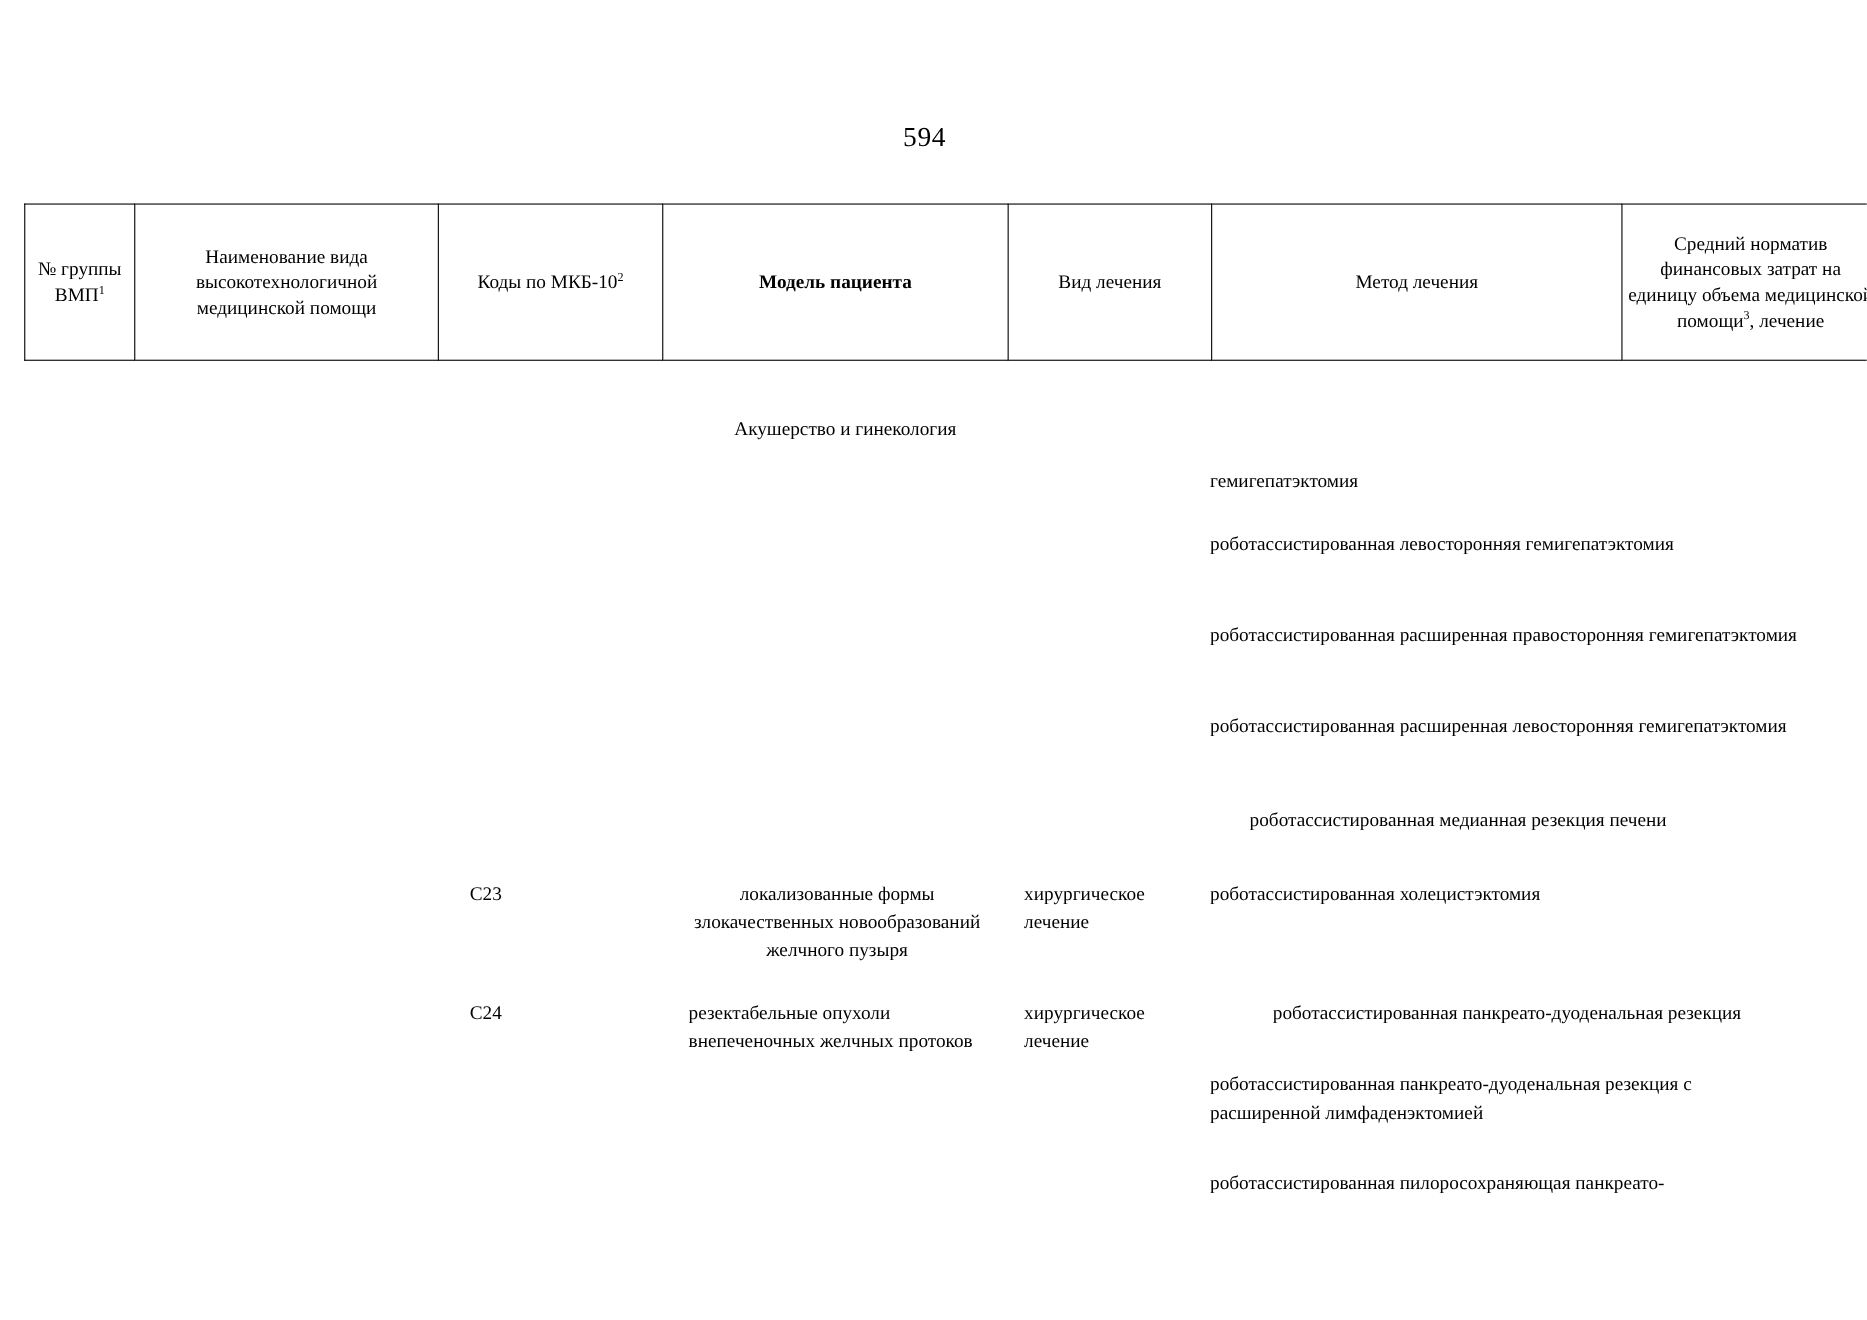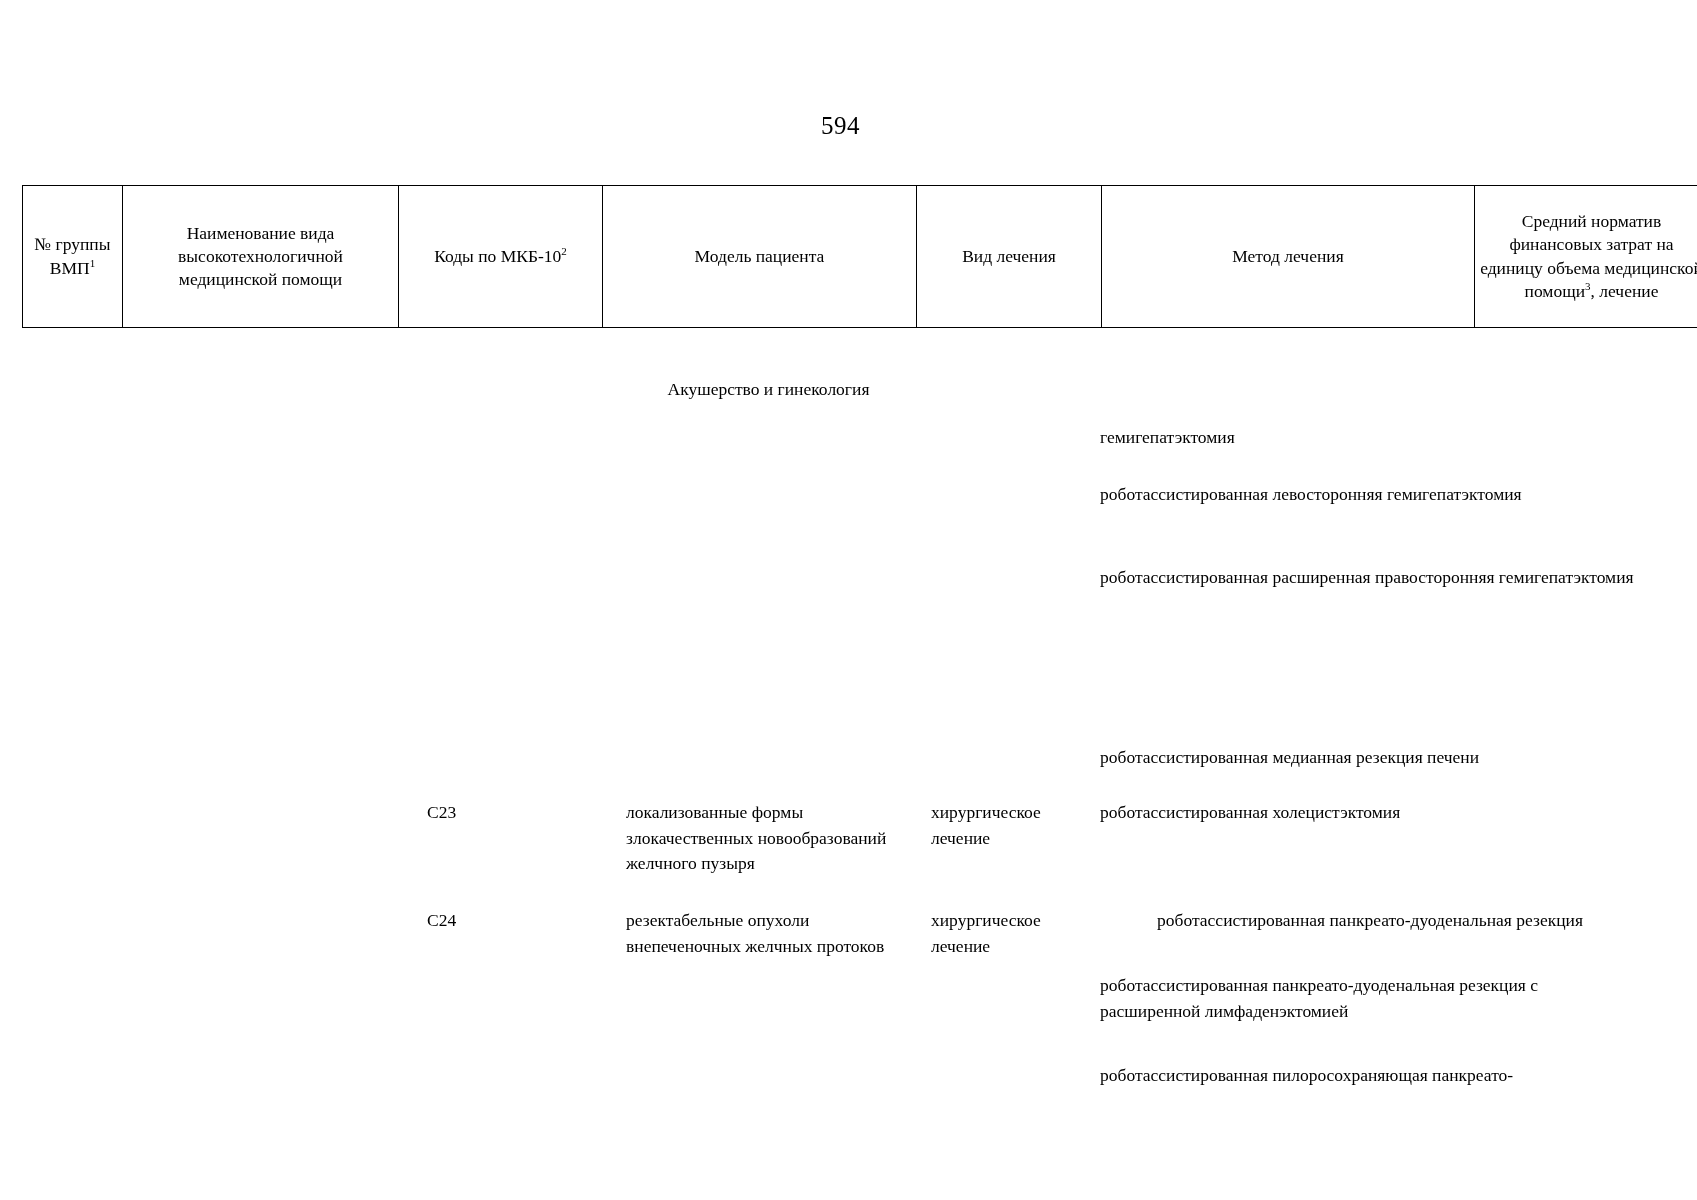--- a/index.html
+++ b/index.html
@@ -47,21 +47,21 @@
     border: 1.4px solid #000000;
     vertical-align: middle;
     text-align: center;
     font-size: 17.5px;
     line-height: 1.33;
     padding: 2px 4px;
   }
   .col-group      { width: 91px; }
   .col-name       { width: 267px; }
   .col-codes      { width: 195px; }
-  .col-model      { width: 305px; }
+  .col-model      { width: 305px; font-weight: bold; }
   .col-treat      { width: 176px; }
   .col-method     { width: 364px; }
   .col-norm       { width: 225px; }
 
   .header-table sup {
     font-size: 11px;
     vertical-align: super;
     line-height: 0;
   }
 
@@ -134,25 +134,26 @@
   <div class="section-title">Акушерство и гинекология</div>
 
   <div class="body-area">
 
     <div class="cell c-method" style="top:0px;">гемигепатэктомия</div>
 
     <div class="cell c-method" style="top:57px;">роботассистированная левосторонняя гемигепатэктомия</div>
 
     <div class="cell c-method" style="top:140px;">роботассистированная расширенная правосторонняя гемигепатэктомия</div>
 
+    <div class="cell c-method" style="top:222px;">роботассистированная расширенная левосторонняя гемигепатэктомия</div>
 
-    <div class="cell c-method" style="top:320px;">роботассистированная медианная резекция печени</div>
+    <div class="cell c-method" style="top:308px;margin-left:36px;">роботассистированная медианная резекция печени</div>
 
     <div class="cell c-codes" style="top:375px;">C23</div>
-    <div class="cell c-model" style="top:375px;">локализованные формы злокачественных новообразований желчного пузыря</div>
+    <div class="cell c-model" style="top:375px;text-align:center;">локализованные формы злокачественных новообразований желчного пузыря</div>
     <div class="cell c-treat" style="top:375px;">хирургическое лечение</div>
     <div class="cell c-method" style="top:375px;">роботассистированная холецистэктомия</div>
 
     <div class="cell c-codes" style="top:483px;">C24</div>
     <div class="cell c-model" style="top:483px;">резектабельные опухоли внепеченочных желчных протоков</div>
     <div class="cell c-treat" style="top:483px;">хирургическое лечение</div>
     <div class="cell c-method" style="top:483px;text-align:center;">роботассистированная панкреато-дуоденальная резекция</div>
     <div class="cell c-method" style="top:548px;">роботассистированная панкреато-дуоденальная резекция с расширенной лимфаденэктомией</div>
     <div class="cell c-method" style="top:638px;">роботассистированная пилоросохраняющая панкреато-</div>
 

